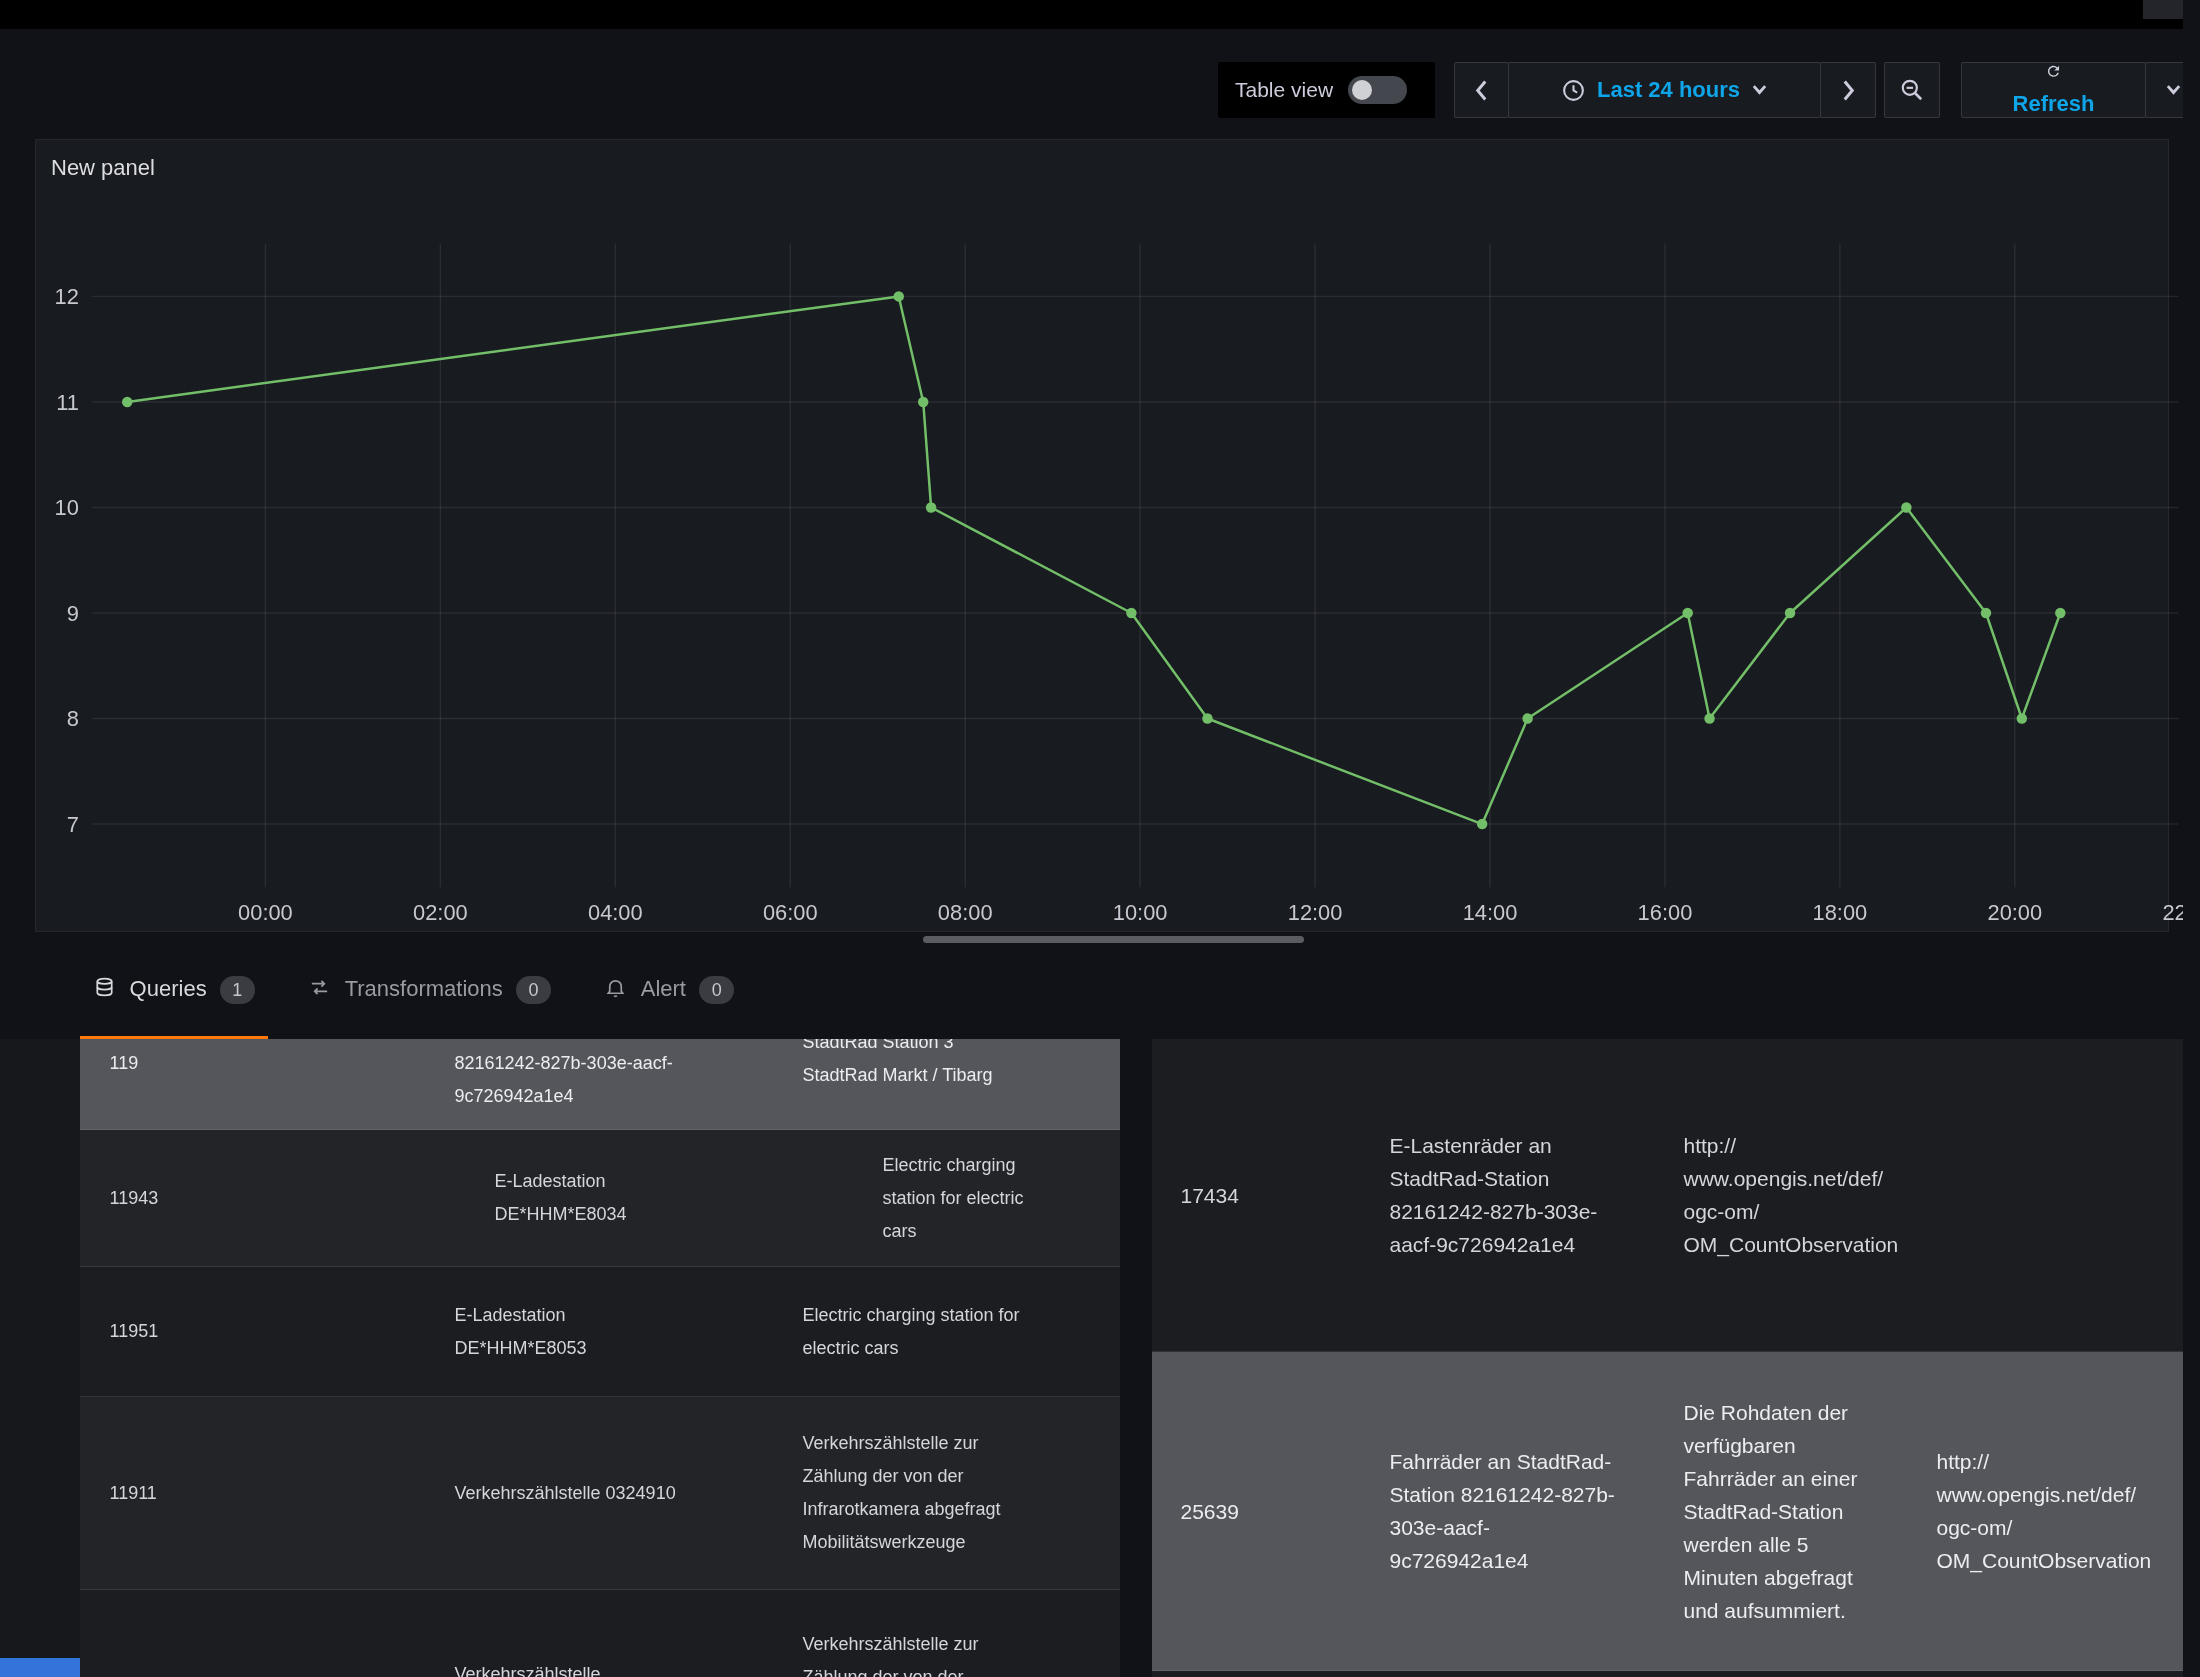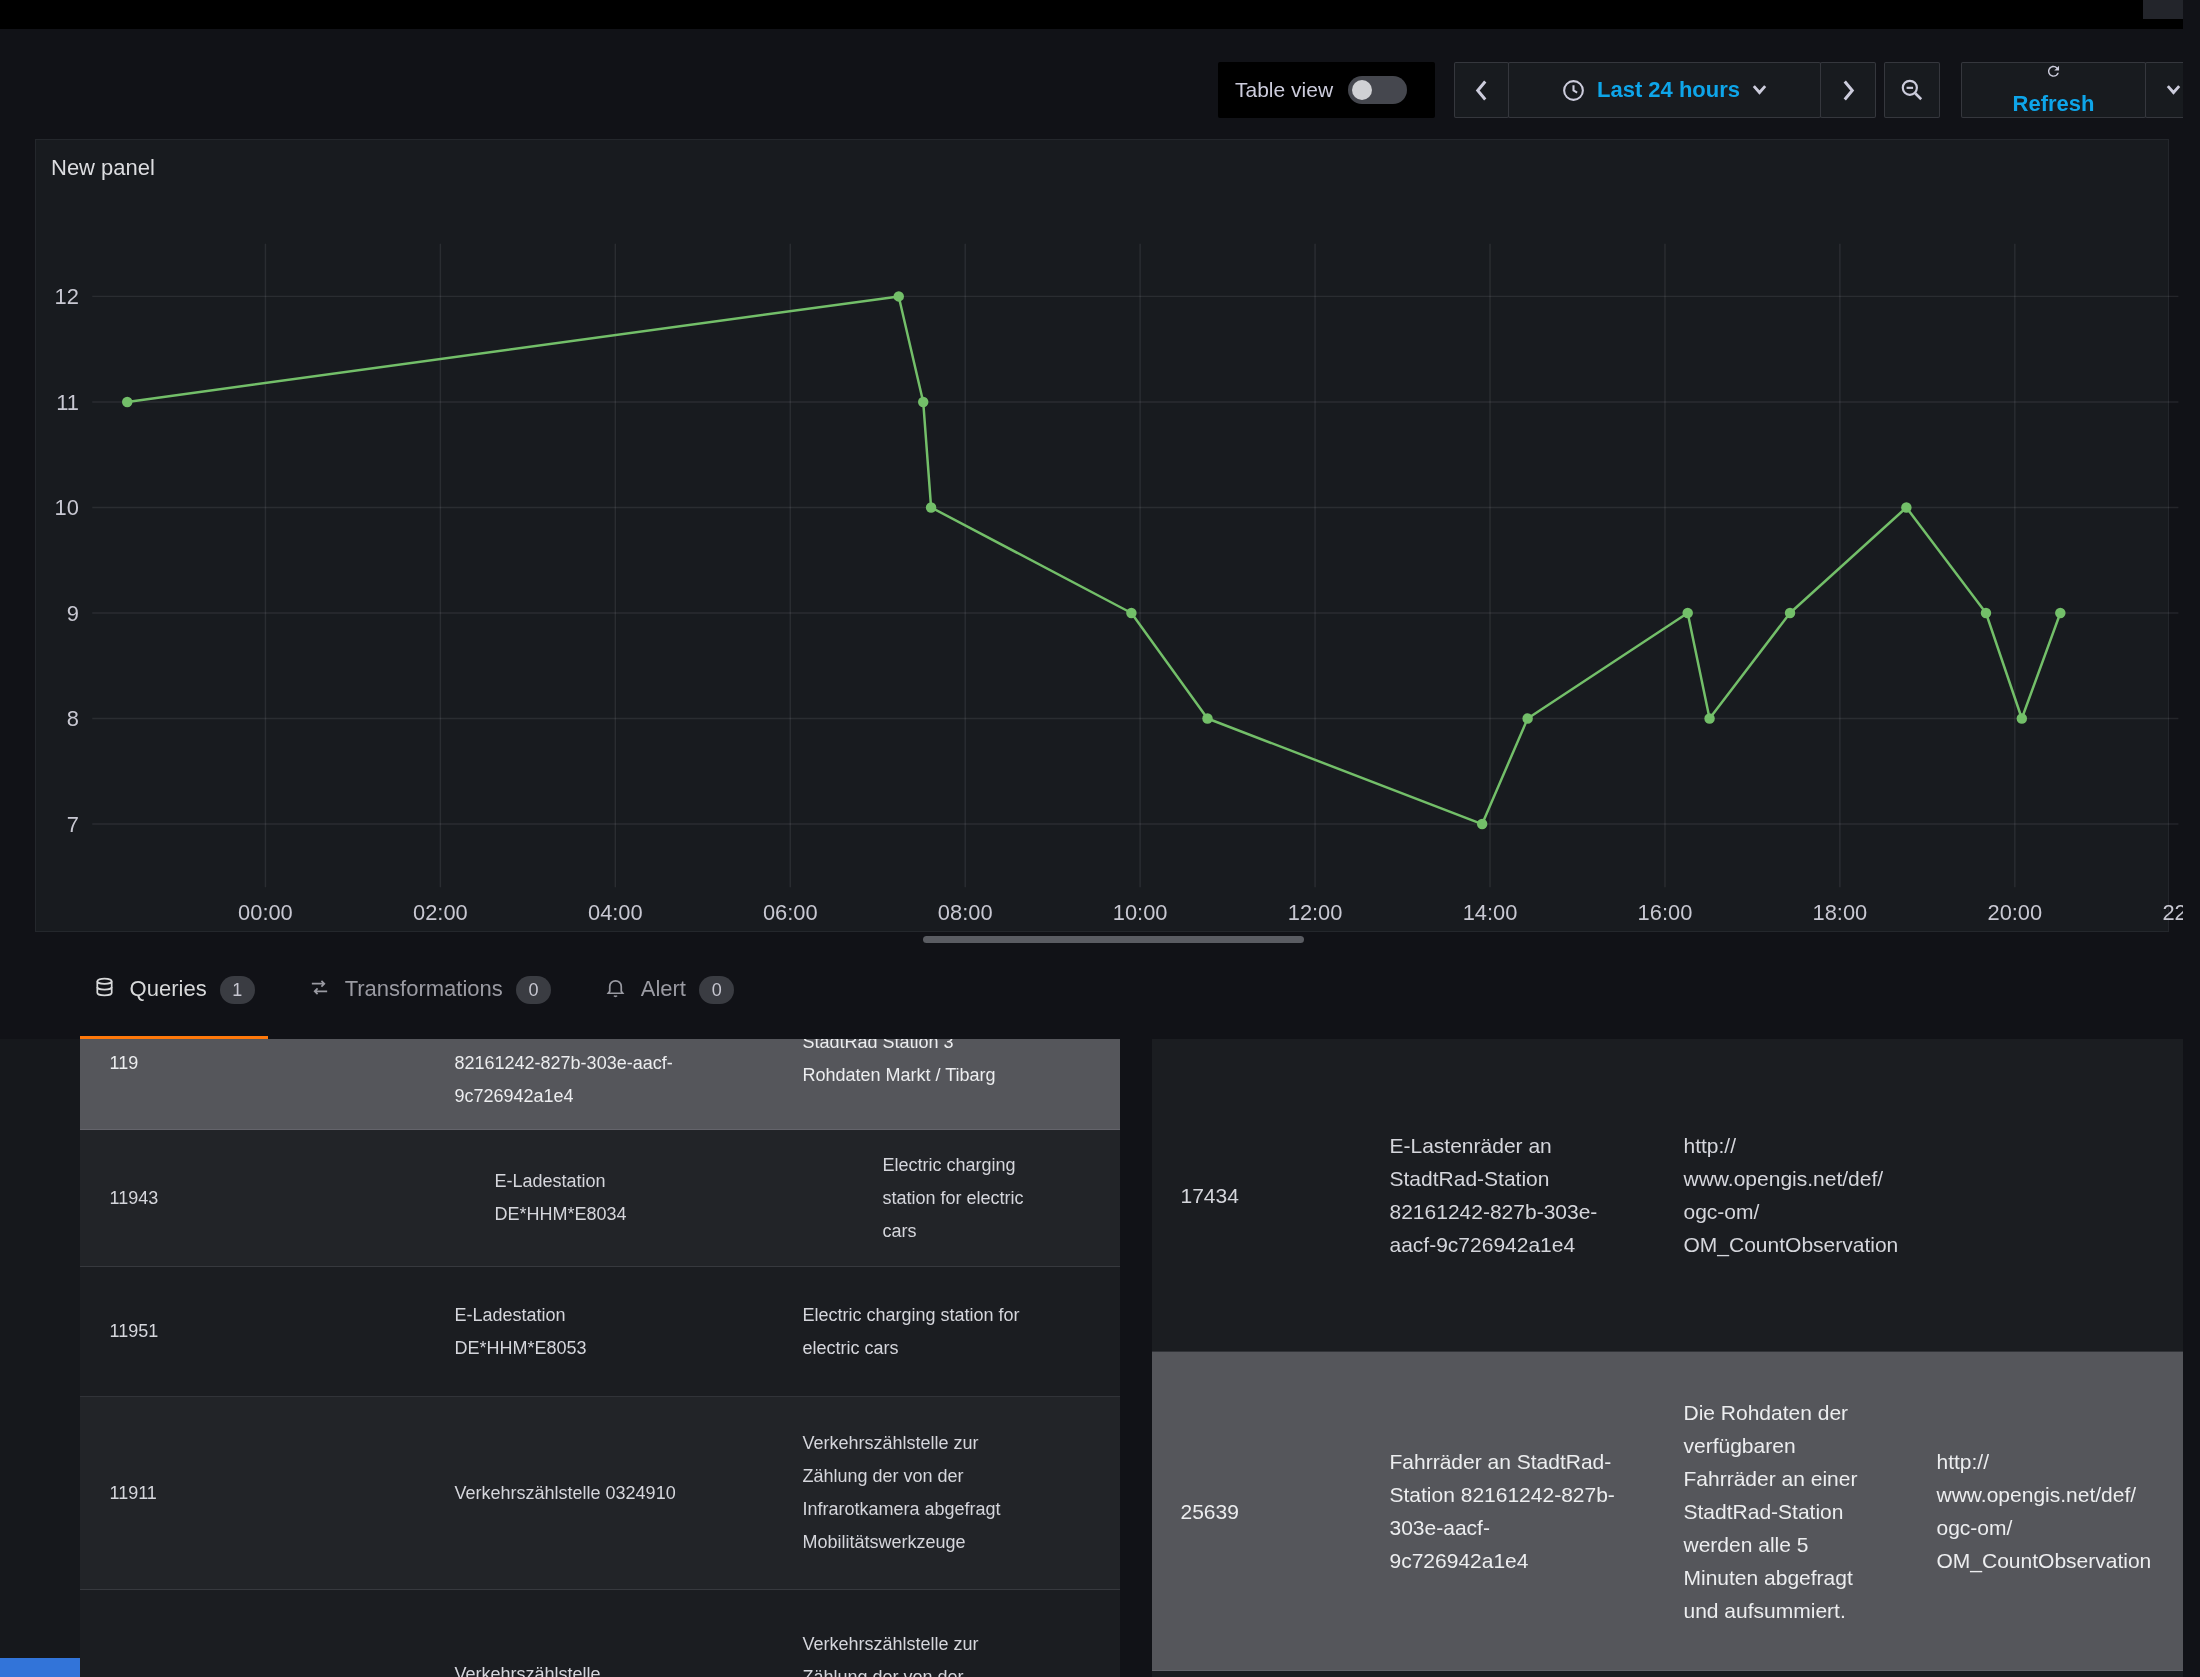--- a/index.html
+++ b/index.html
@@ -219,21 +219,21 @@
 
   <div class="rail"></div>
   <div class="bluebar"></div>
 
   <div class="ltable">
     <div class="lrow r1 sel">
       <div class="cell cid"><span>119</span></div>
       <div class="cell cnm"><span>82161242-827b-303e-aacf-9c726942a1e4</span></div>
       <div class="cell cds">
         <div>StadtRad Station 3</div>
-        <div>Rohdaten Markt / Tibarg</div>
+        <div>StadtRad Markt / Tibarg</div>
       </div>
     </div>
     <div class="lrow r2 alt">
       <div class="cell cid"><span>11943</span></div>
       <div class="cell cnm"><span>E-Ladestation DE*HHM*E8034</span></div>
       <div class="cell cds"><span>Electric charging station for electric cars</span></div>
     </div>
     <div class="lrow r3">
       <div class="cell cid"><span>11951</span></div>
       <div class="cell cnm"><span>E-Ladestation DE*HHM*E8053</span></div>

